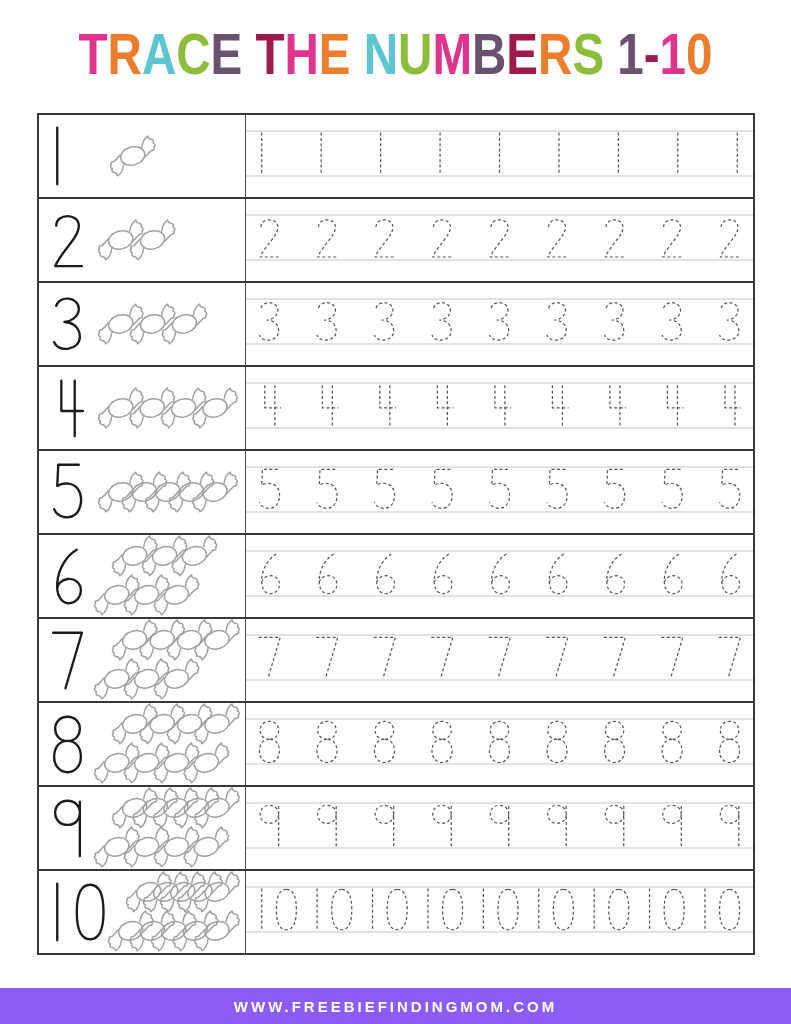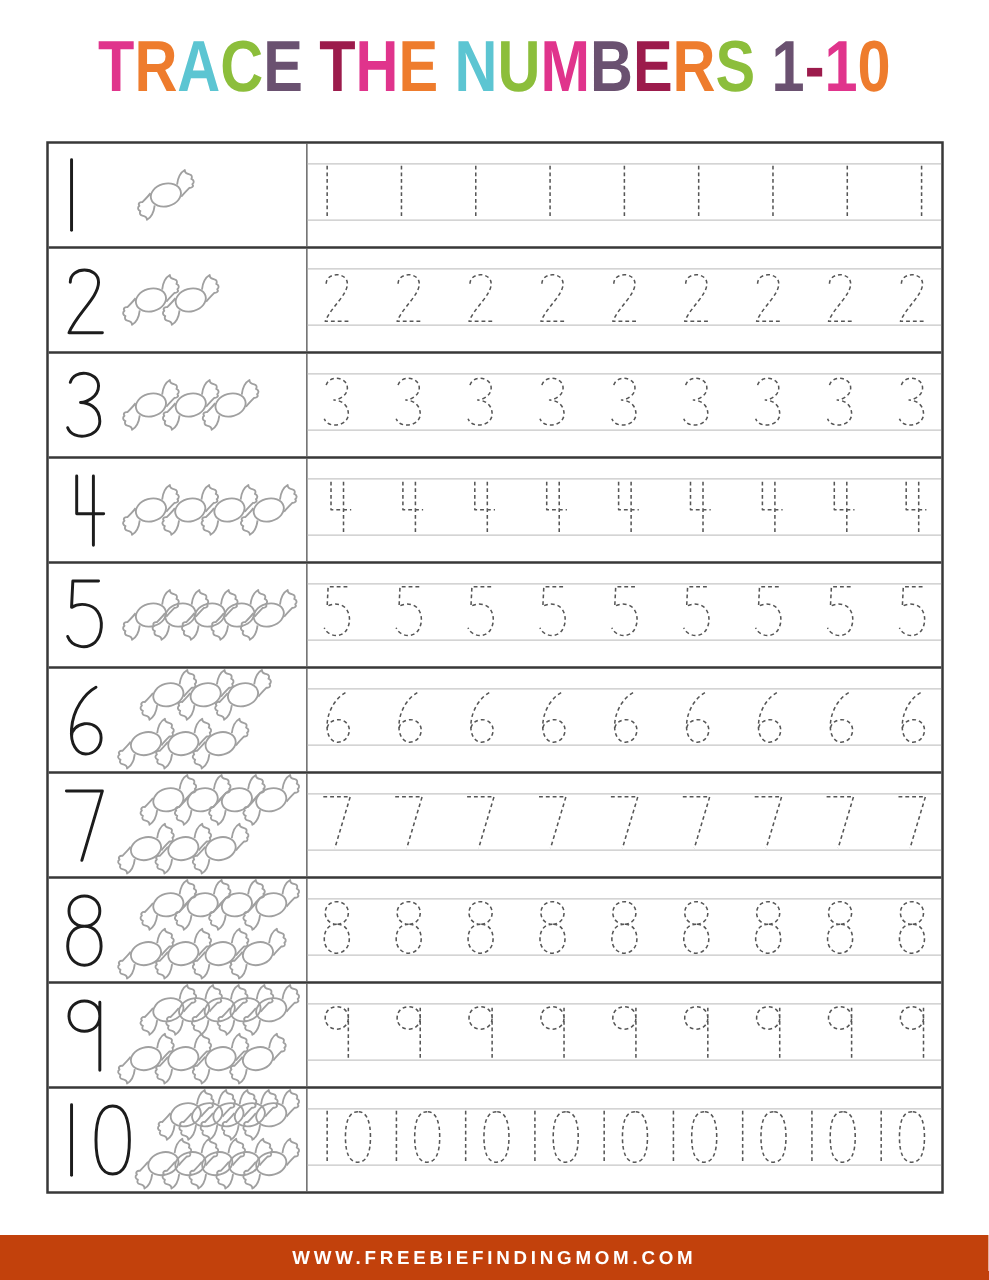--- a/index.html
+++ b/index.html
@@ -340,17 +340,17 @@
             <path d="M20 3 C11 3 7 13 7 30 C7 47 11 57 20 57 C29 57 33 47 33 30 C33 13 29 3 20 3 Z" transform="translate(355.97 16.5) scale(0.7666666666666667)" class="trace-glyph"></path>
             <path d="M20 2 L20 58" transform="translate(386.62 16.5) scale(0.7666666666666667)" class="trace-glyph"></path>
             <path d="M20 3 C11 3 7 13 7 30 C7 47 11 57 20 57 C29 57 33 47 33 30 C33 13 29 3 20 3 Z" transform="translate(411.15 16.5) scale(0.7666666666666667)" class="trace-glyph"></path>
             <path d="M20 2 L20 58" transform="translate(441.80 16.5) scale(0.7666666666666667)" class="trace-glyph"></path>
             <path d="M20 3 C11 3 7 13 7 30 C7 47 11 57 20 57 C29 57 33 47 33 30 C33 13 29 3 20 3 Z" transform="translate(466.33 16.5) scale(0.7666666666666667)" class="trace-glyph"></path>
           </svg>
         </div>
       </div>
     </div>
 
-  <div class="footer-bar" style="background: #c2410c;">
+  <div class="footer-bar" style="background: #8b5cf6;">
     <span class="footer-text">WWW.FREEBIEFINDINGMOM.COM</span>
   </div>
 
 </div>
 
 </body></html>

